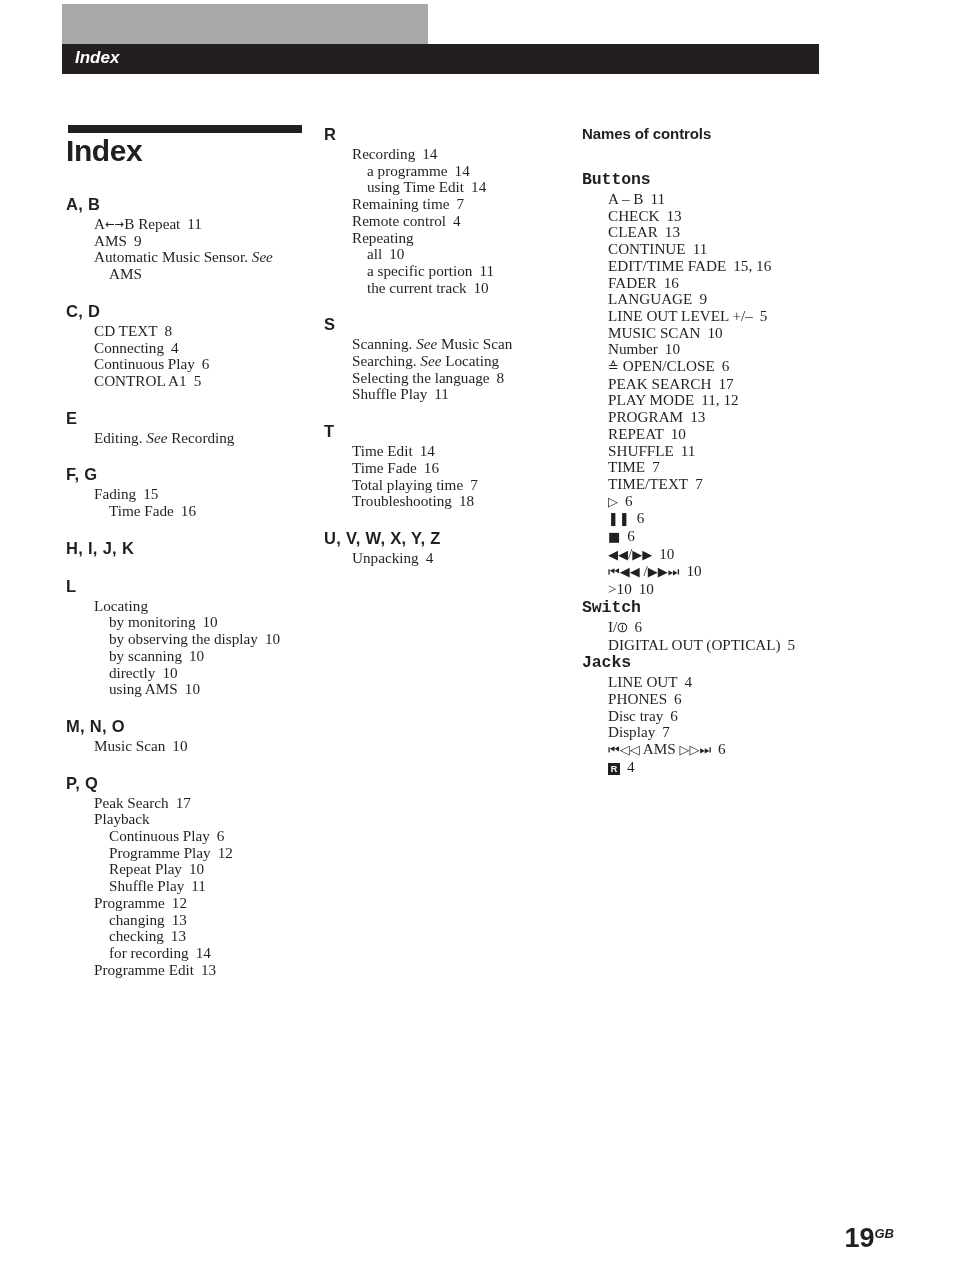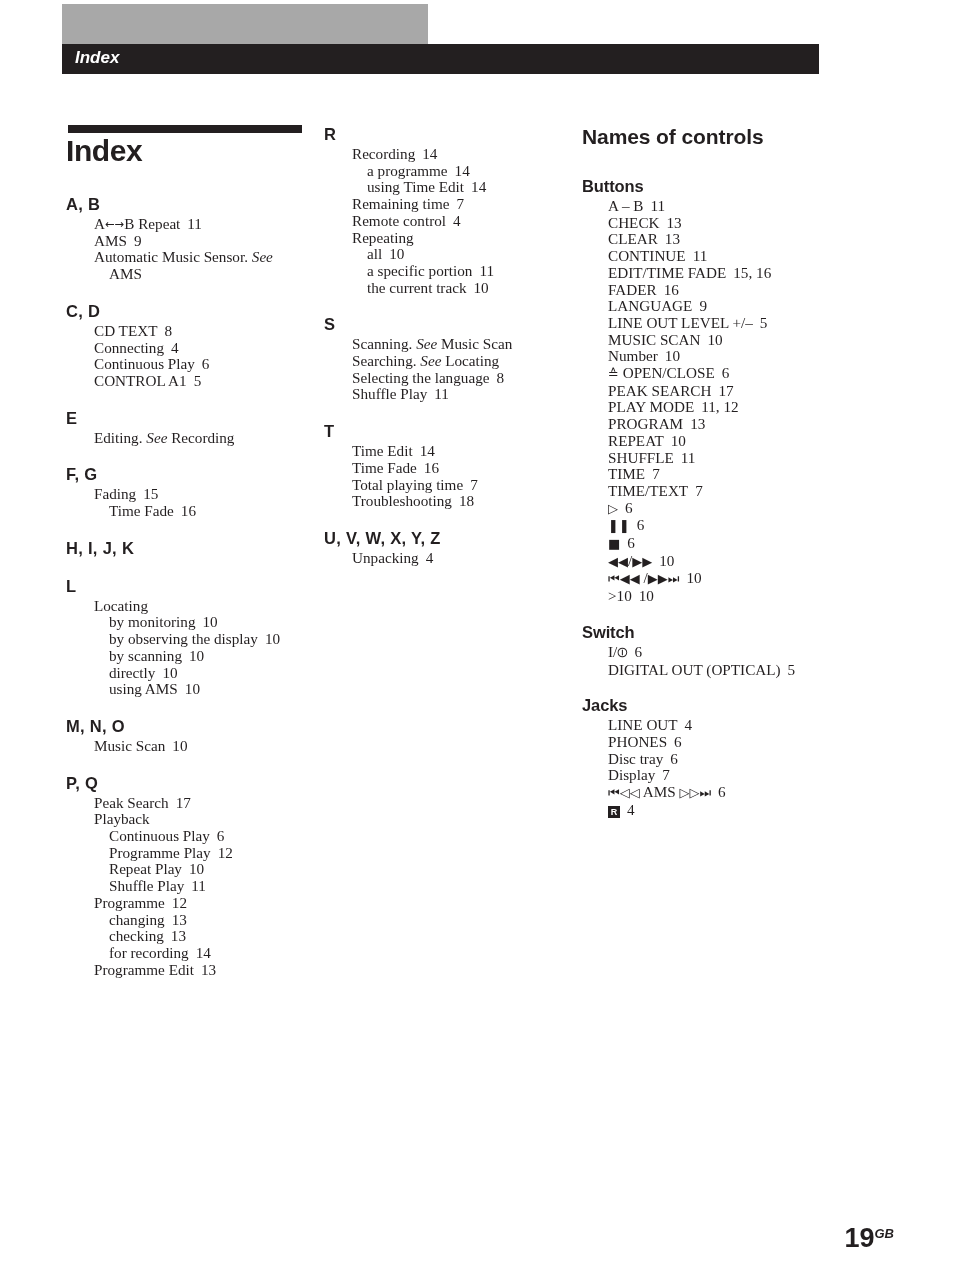--- a/index.html
+++ b/index.html
@@ -88,32 +88,31 @@
     font-size: 16.5px;
     color: #231f20;
     letter-spacing: 0.3px;
     margin-top: 19px;
     margin-bottom: 2px;
   }
   .letter.first { margin-top: 0; }
 
   
   .section-title {
-    font-family: Liberation Sans, sans-serif;
+    font-family: Liberation Mono, monospace;
     font-weight: bold;
     font-size: 16.5px;
     color: #231f20;
     letter-spacing: -0.1px;
-    margin-top: 18px;
     margin-bottom: 2px;
   }
   .col-head {
     font-family: "Liberation Sans", sans-serif;
     font-weight: bold;
-    font-size: 21px;
+    font-size: 15px;
     color: #231f20;
     letter-spacing: -0.1px;
     margin-bottom: 28px;
   }
 
   
   ul.entries { list-style: none; }
 
   li.entry {
     font-family: "Liberation Serif", serif;

